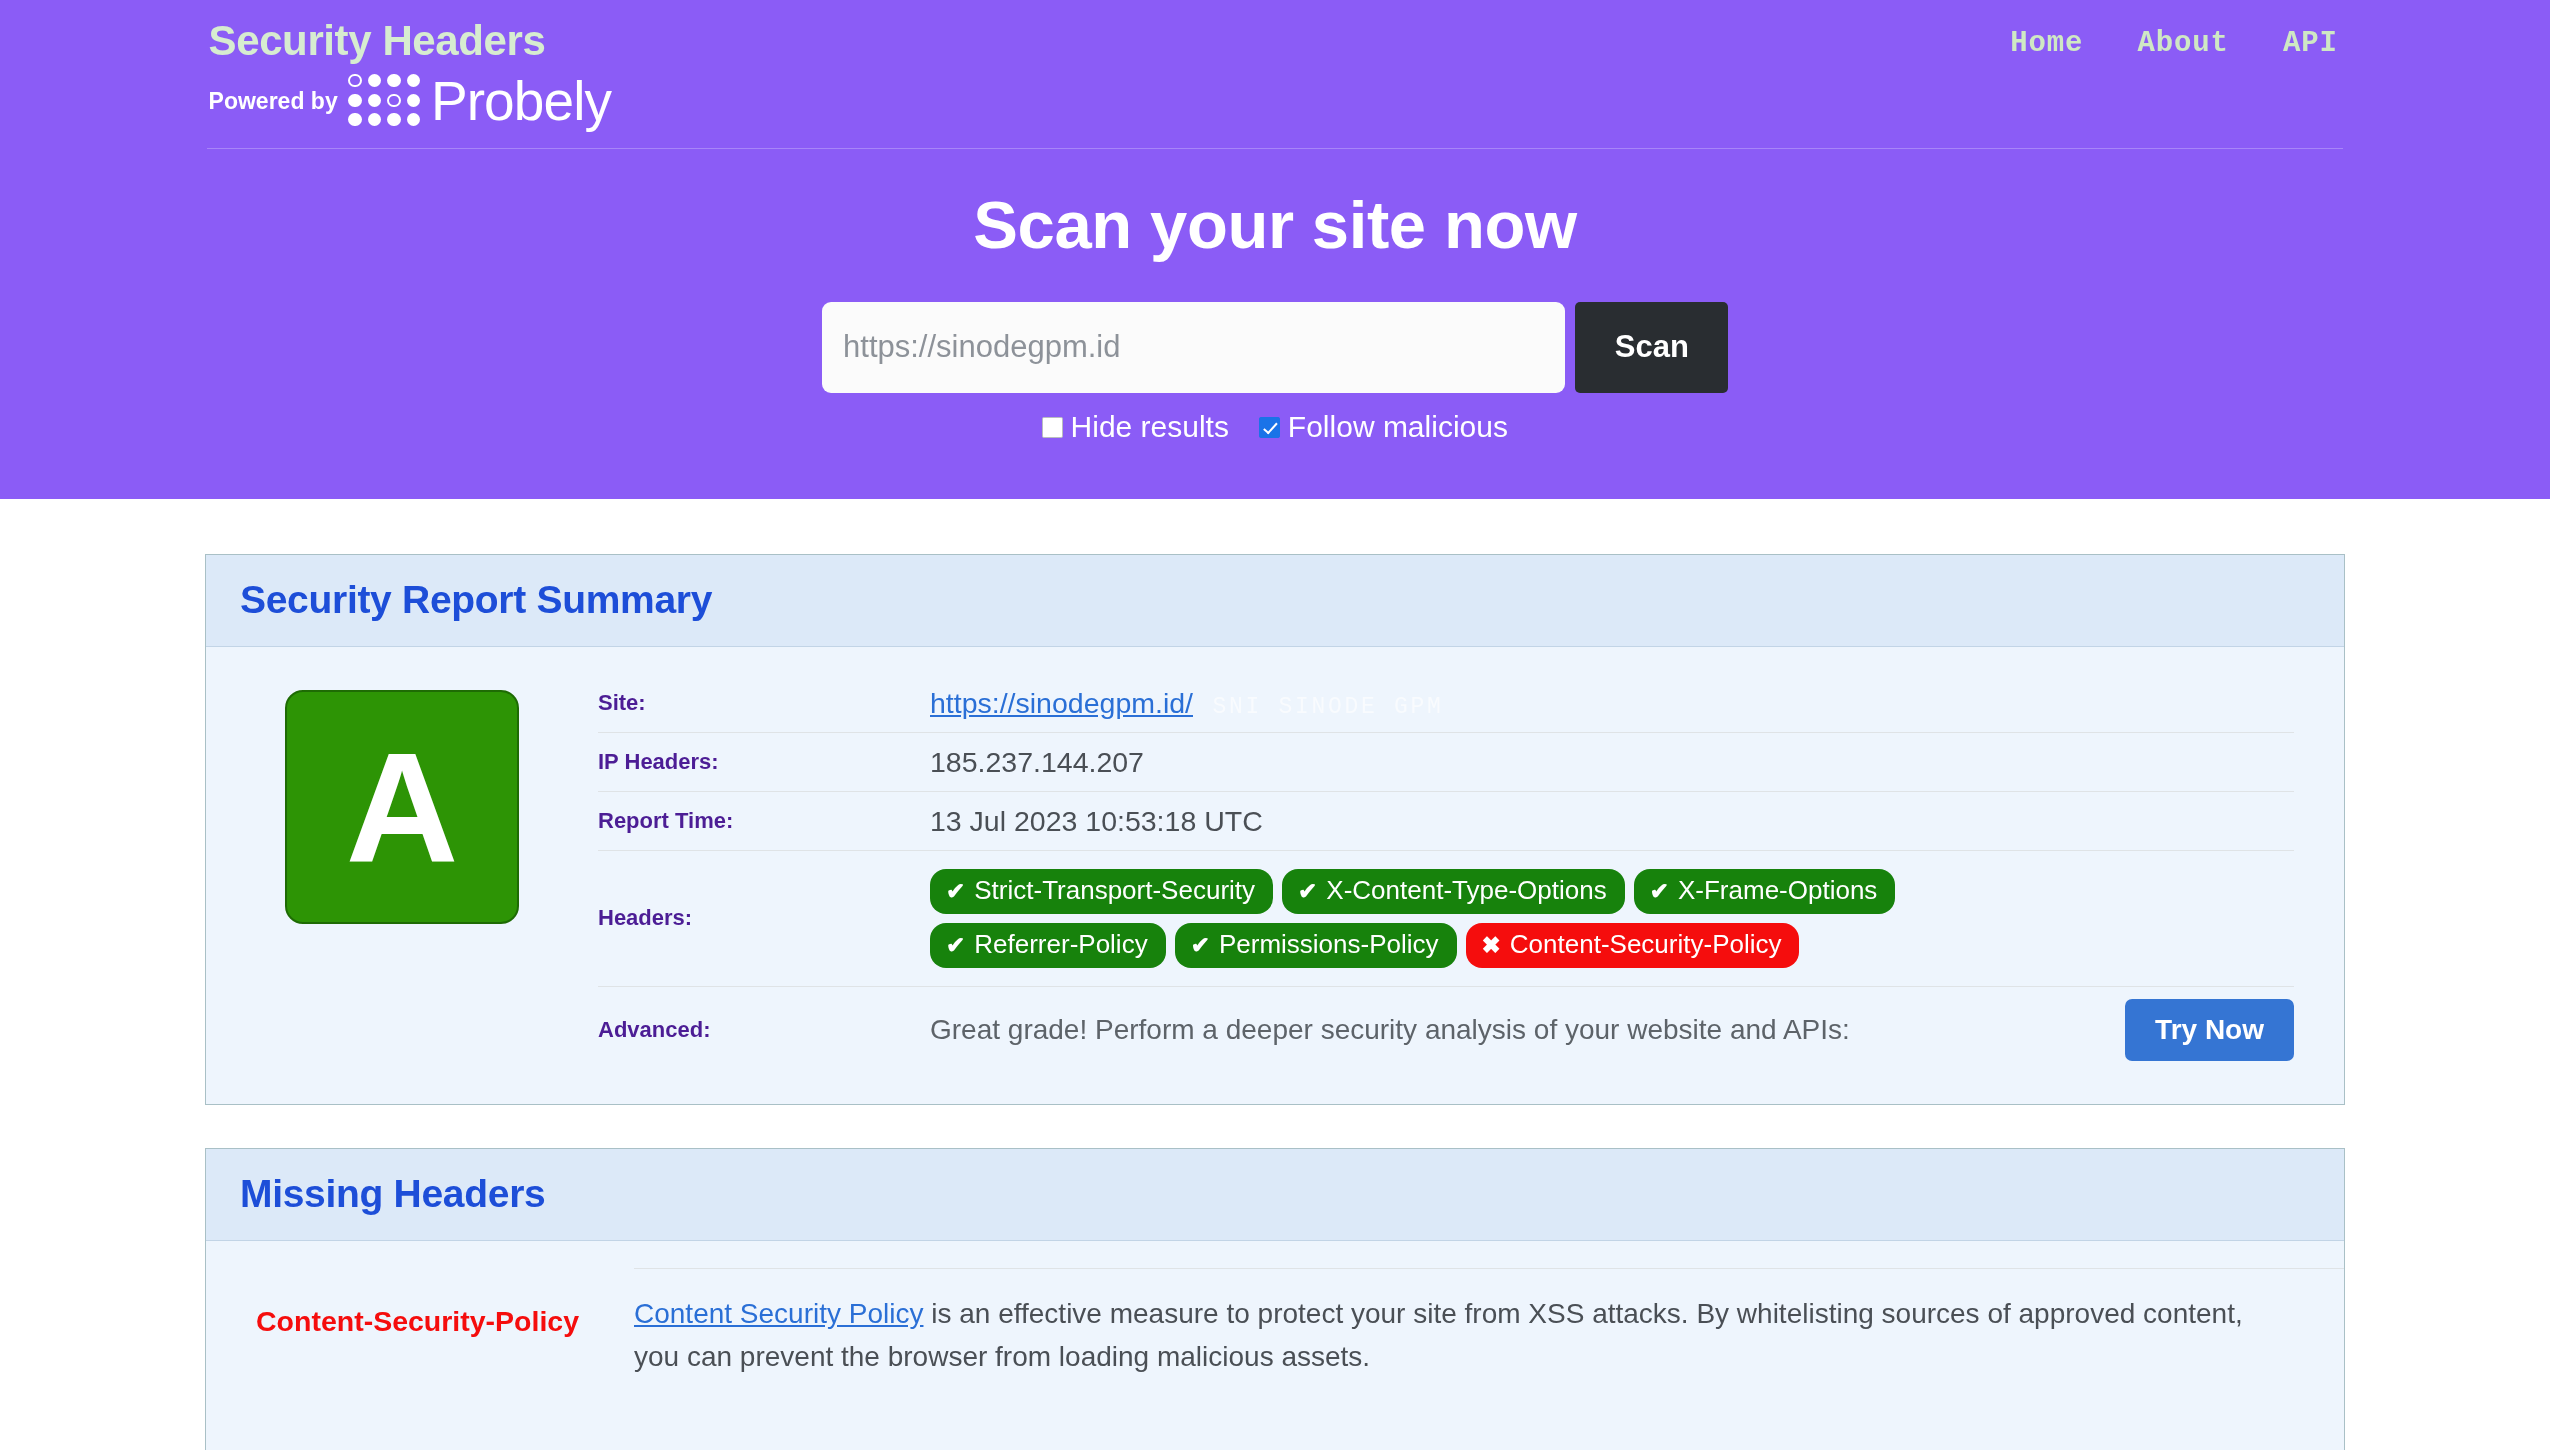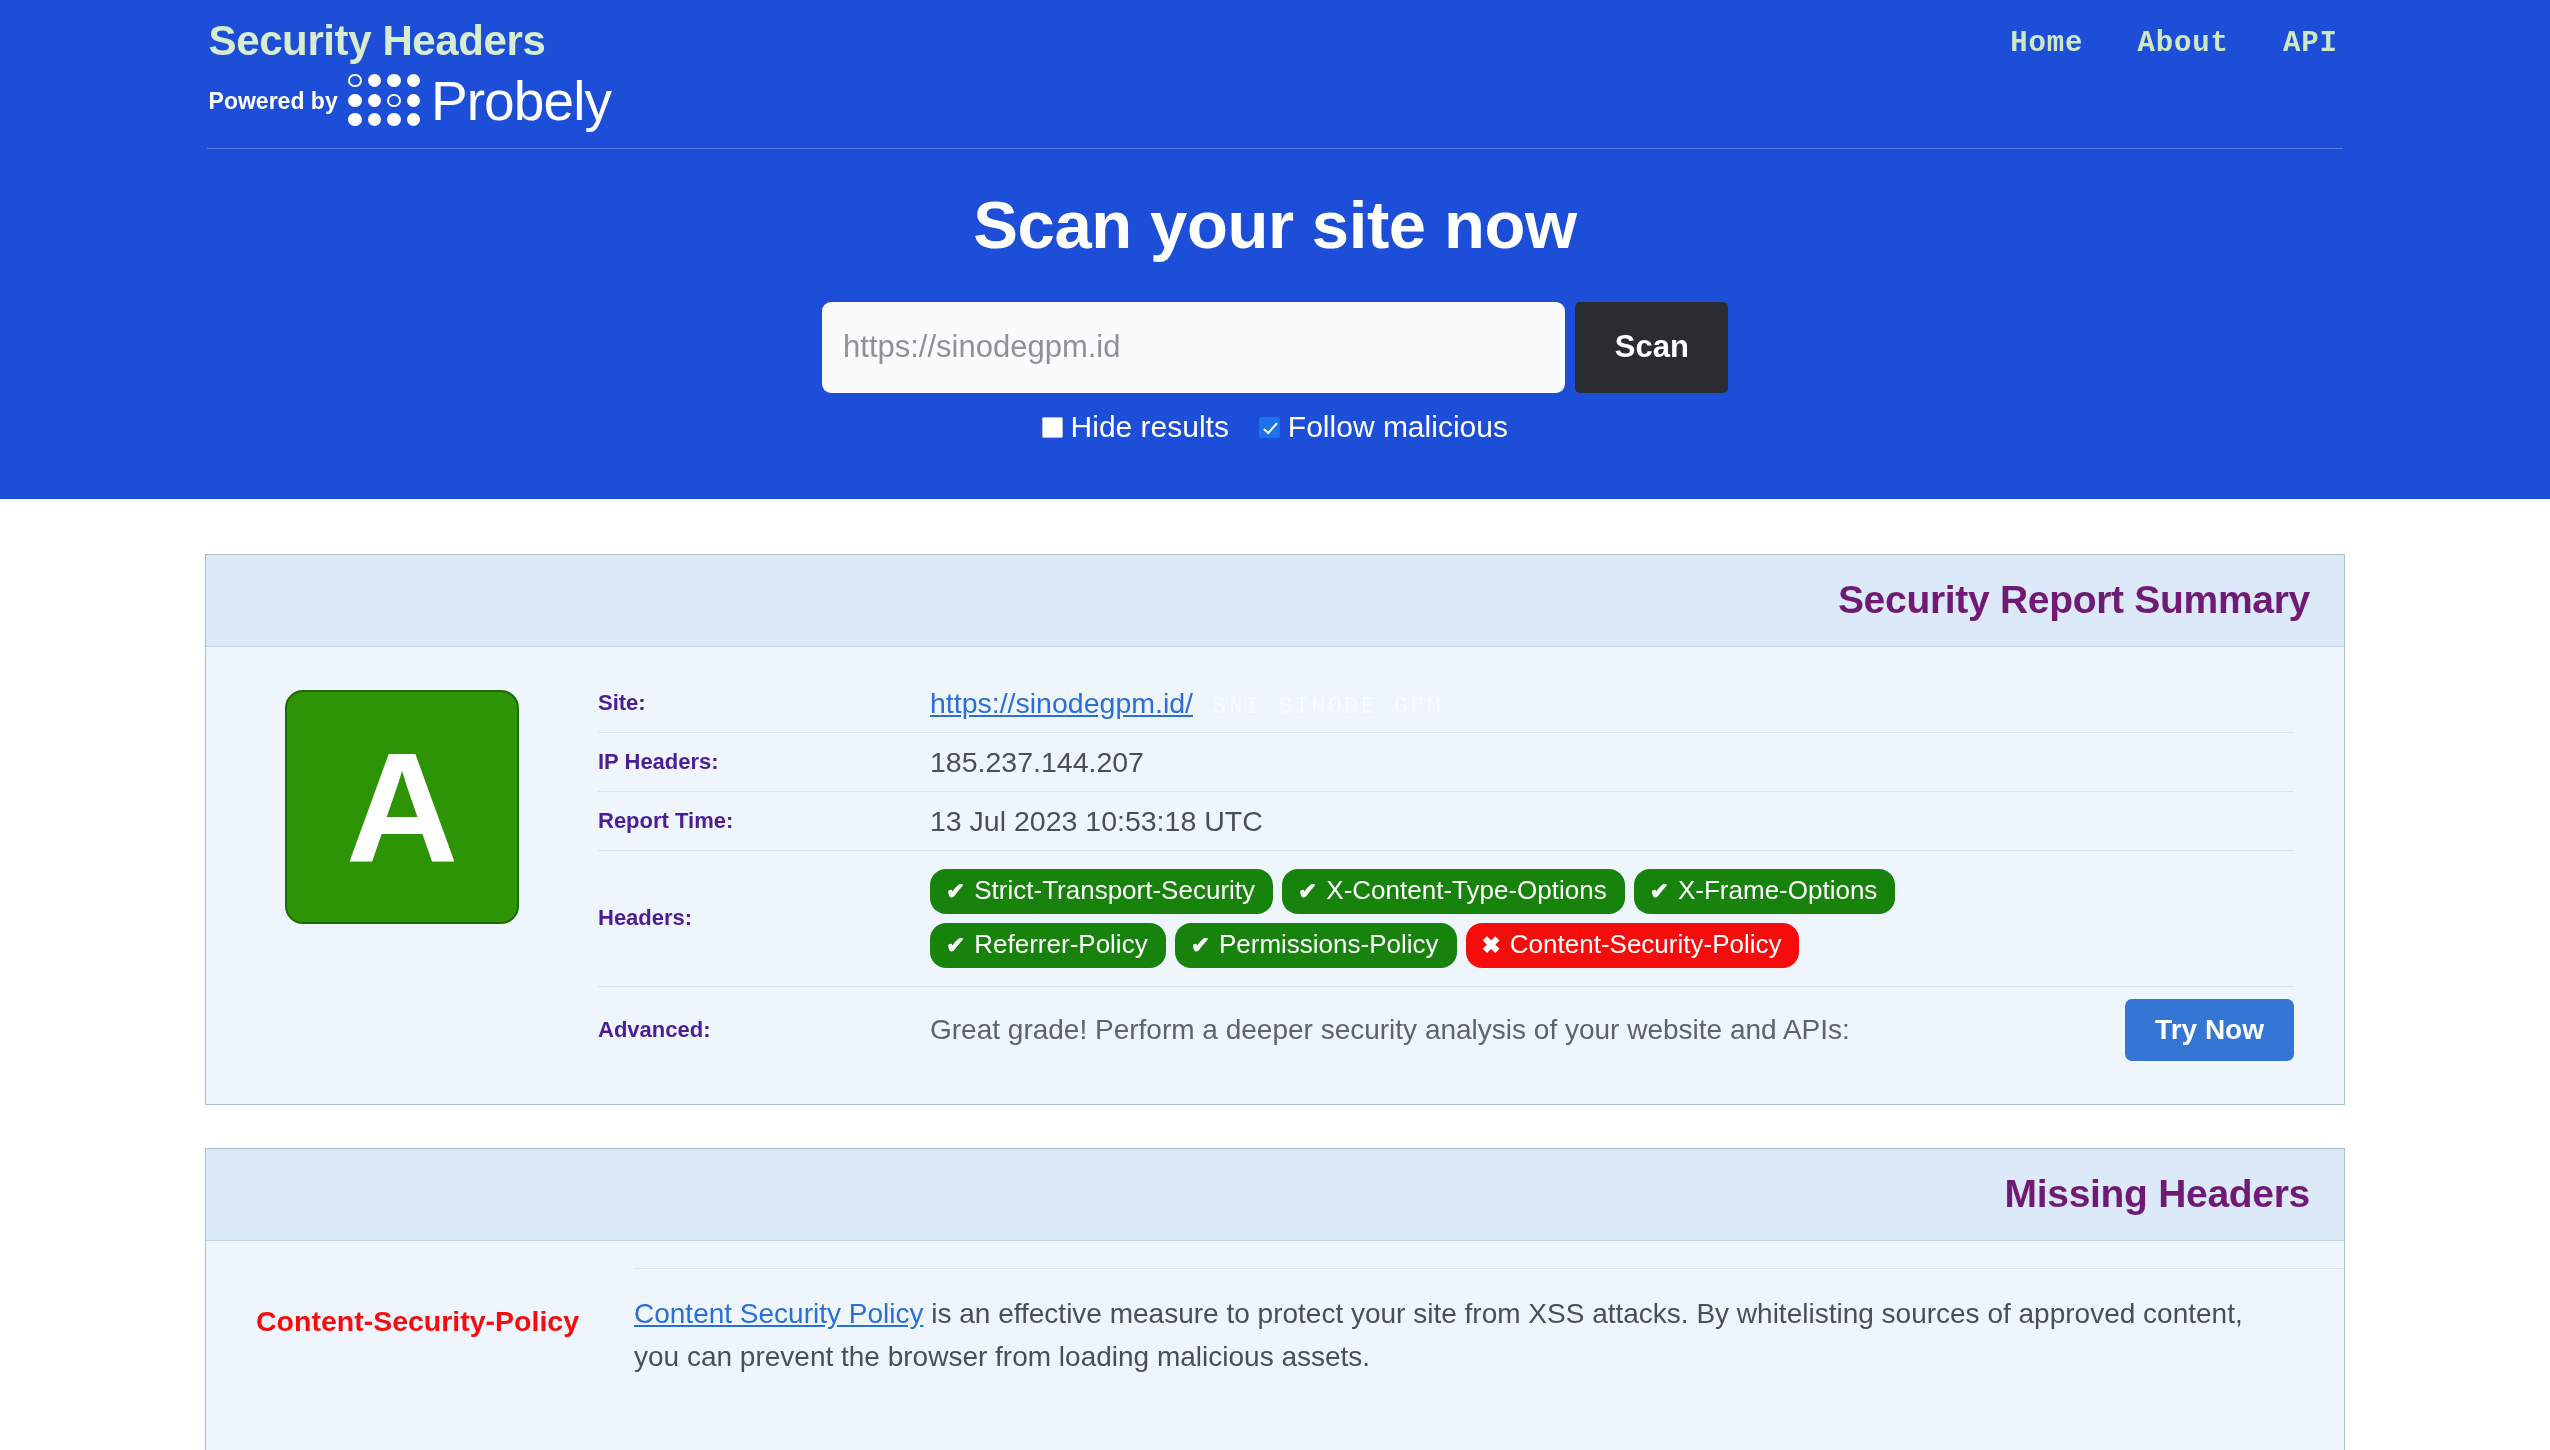--- a/index.html
+++ b/index.html
@@ -7,21 +7,21 @@
   body {
     width: 2550px;
     height: 1451px;
     background: #ffffff;
     font-family: "Liberation Sans", sans-serif;
     overflow: hidden;
   }
 
   
   .hero {
-    background: #1d4ed8;
+    background: #8b5cf6;
     width: 100%;
     height: 499px;
     position: relative;
   }
   .hero-inner {
     width: 2140px;
     margin: 0 auto;
     position: relative;
     padding-top: 0;
   }
@@ -162,26 +162,25 @@
     border: 0.9px solid #a9c0c6;
     background: #eef5fd;
     margin-bottom: 43px;
   }
   .panel-head {
     background: #dce9f8;
     border-bottom: 0.9px solid #c2d4e6;
     padding: 25px 34px 27px 34px;
   }
   .panel-title {
-    color: #701a75;
+    color: #1d4ed8;
     font-size: 39px;
     font-weight: bold;
     letter-spacing: -0.3px;
     line-height: 1;
-    text-align: right;
   }
   .panel-body { padding: 27px 0 30px 0; }
 
   .summary-wrap { display: flex; align-items: flex-start; }
   .grade-col { width: 392px; display: flex; justify-content: center; padding-top: 16px; }
   .grade-box {
     width: 234px; height: 234px;
     background: #2d9405;
     border: 2.7px solid #1e6b04;
     border-radius: 18px;

